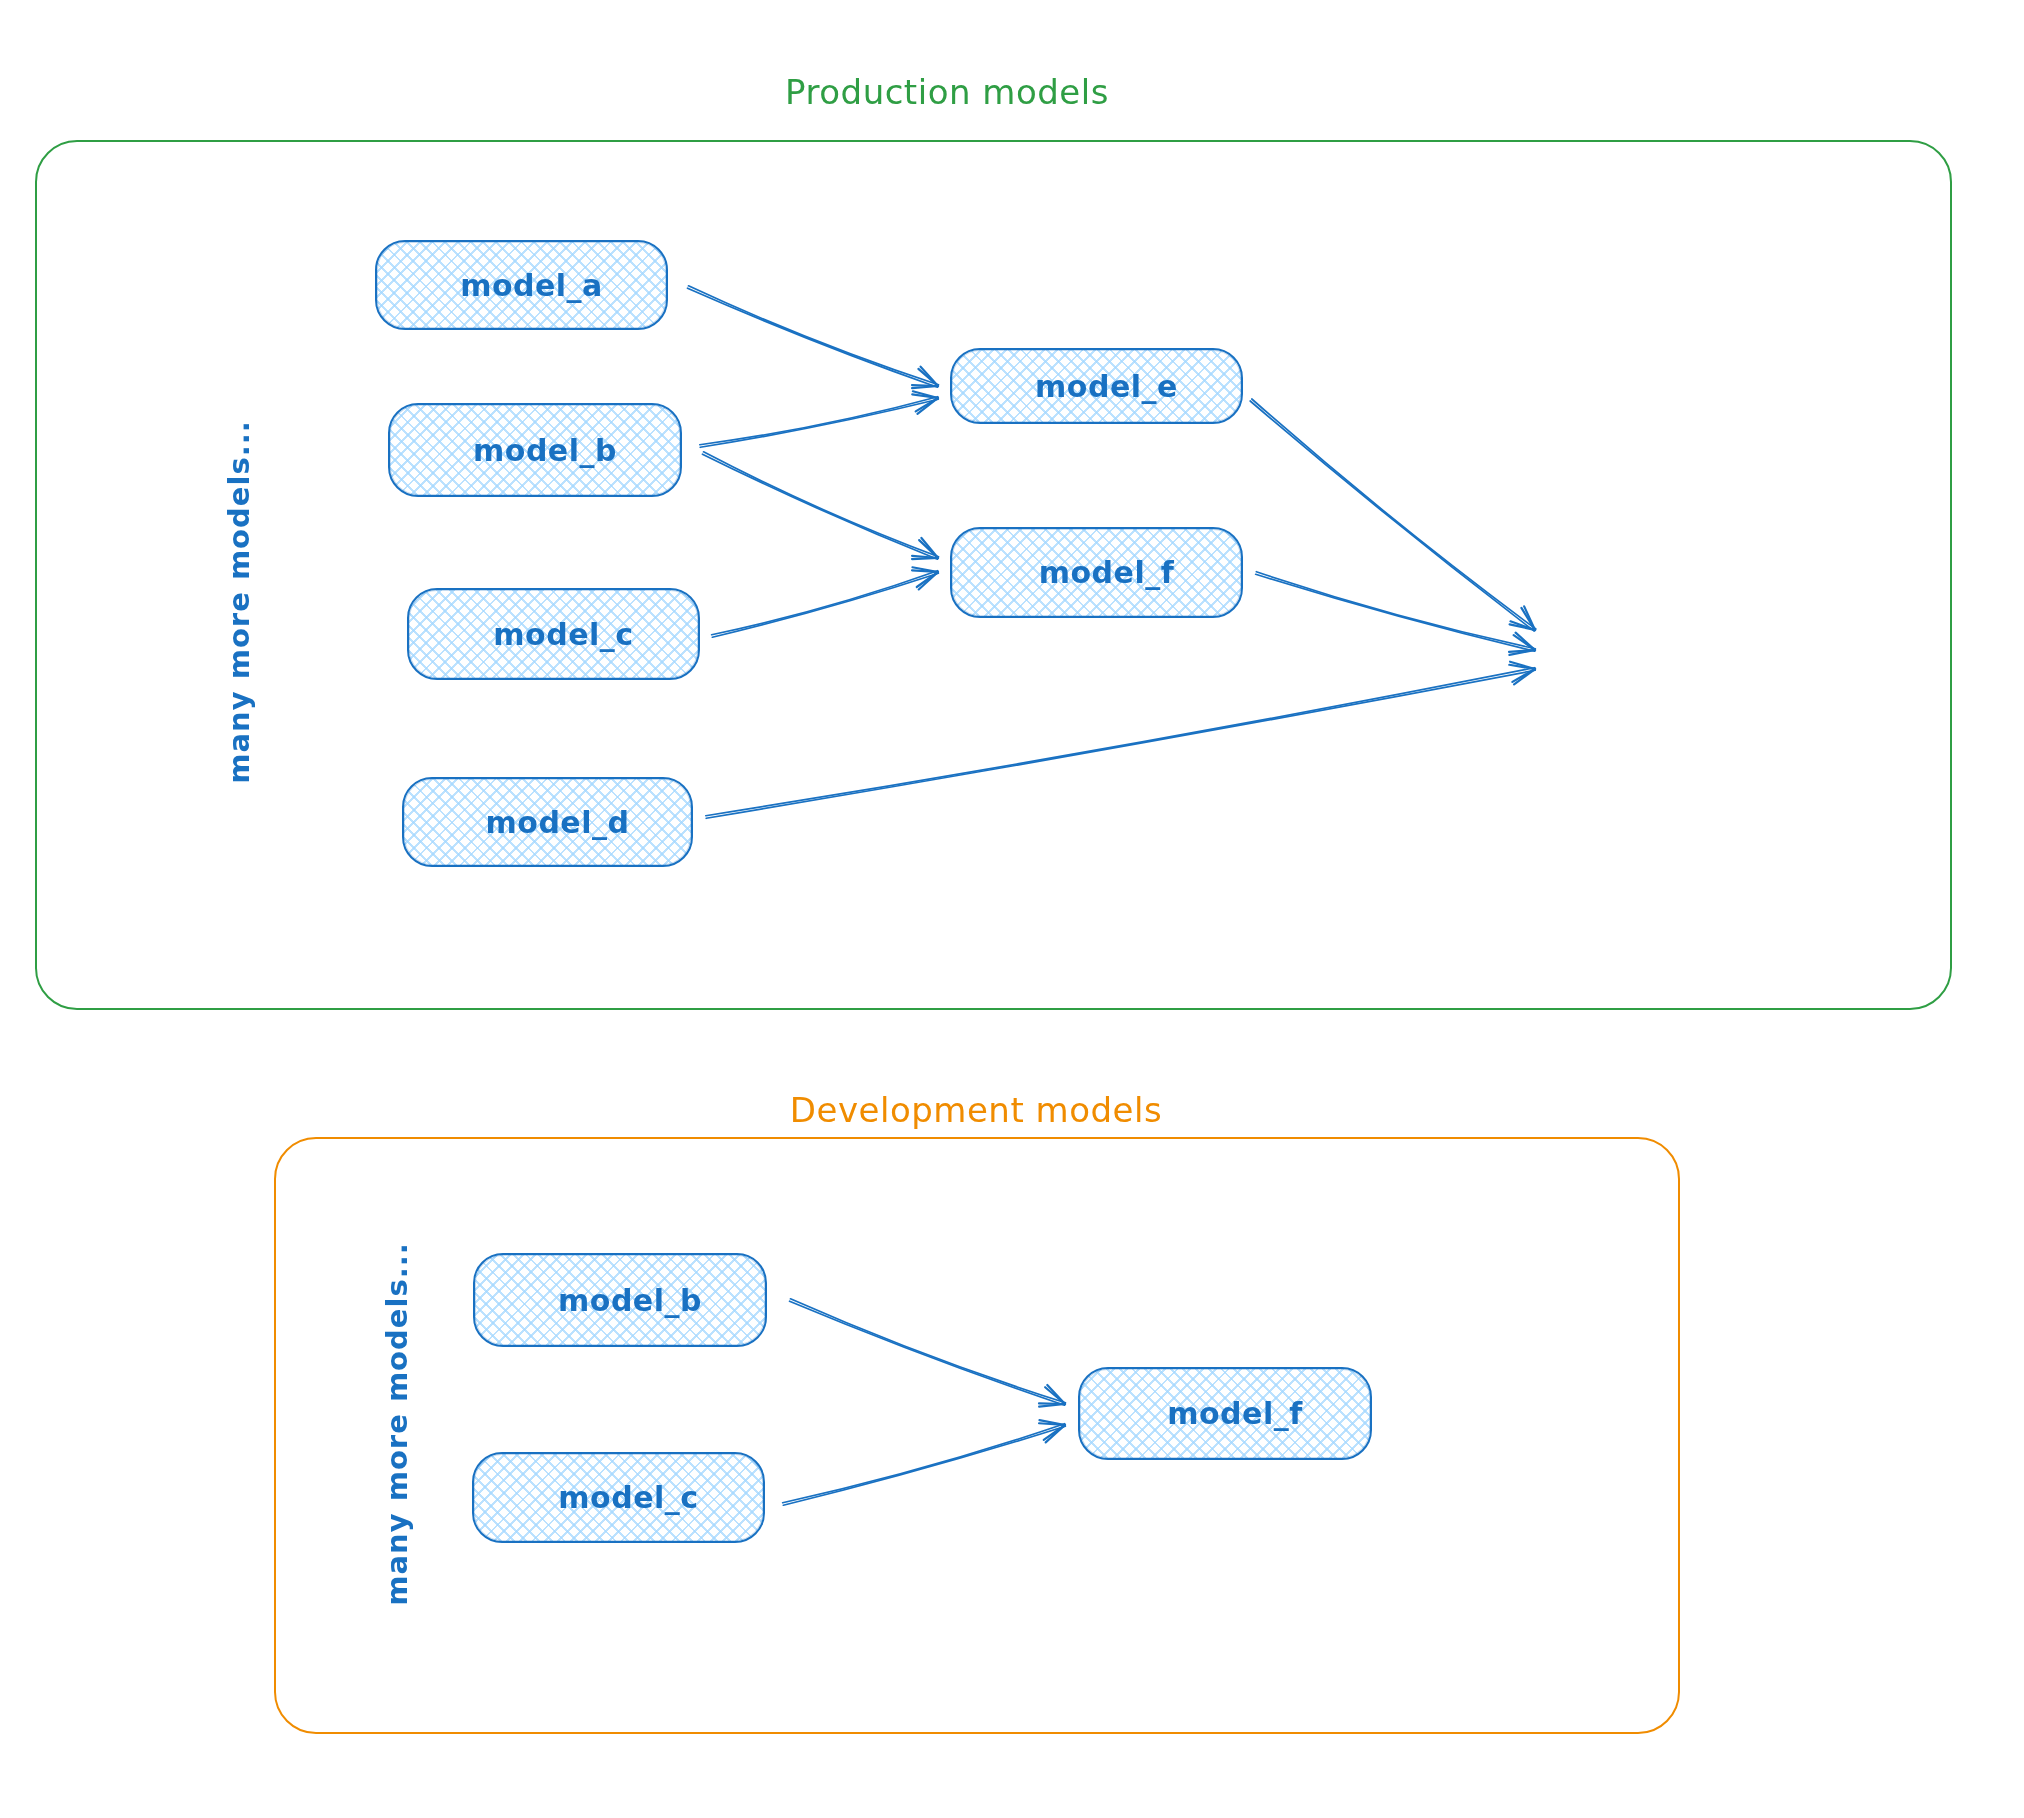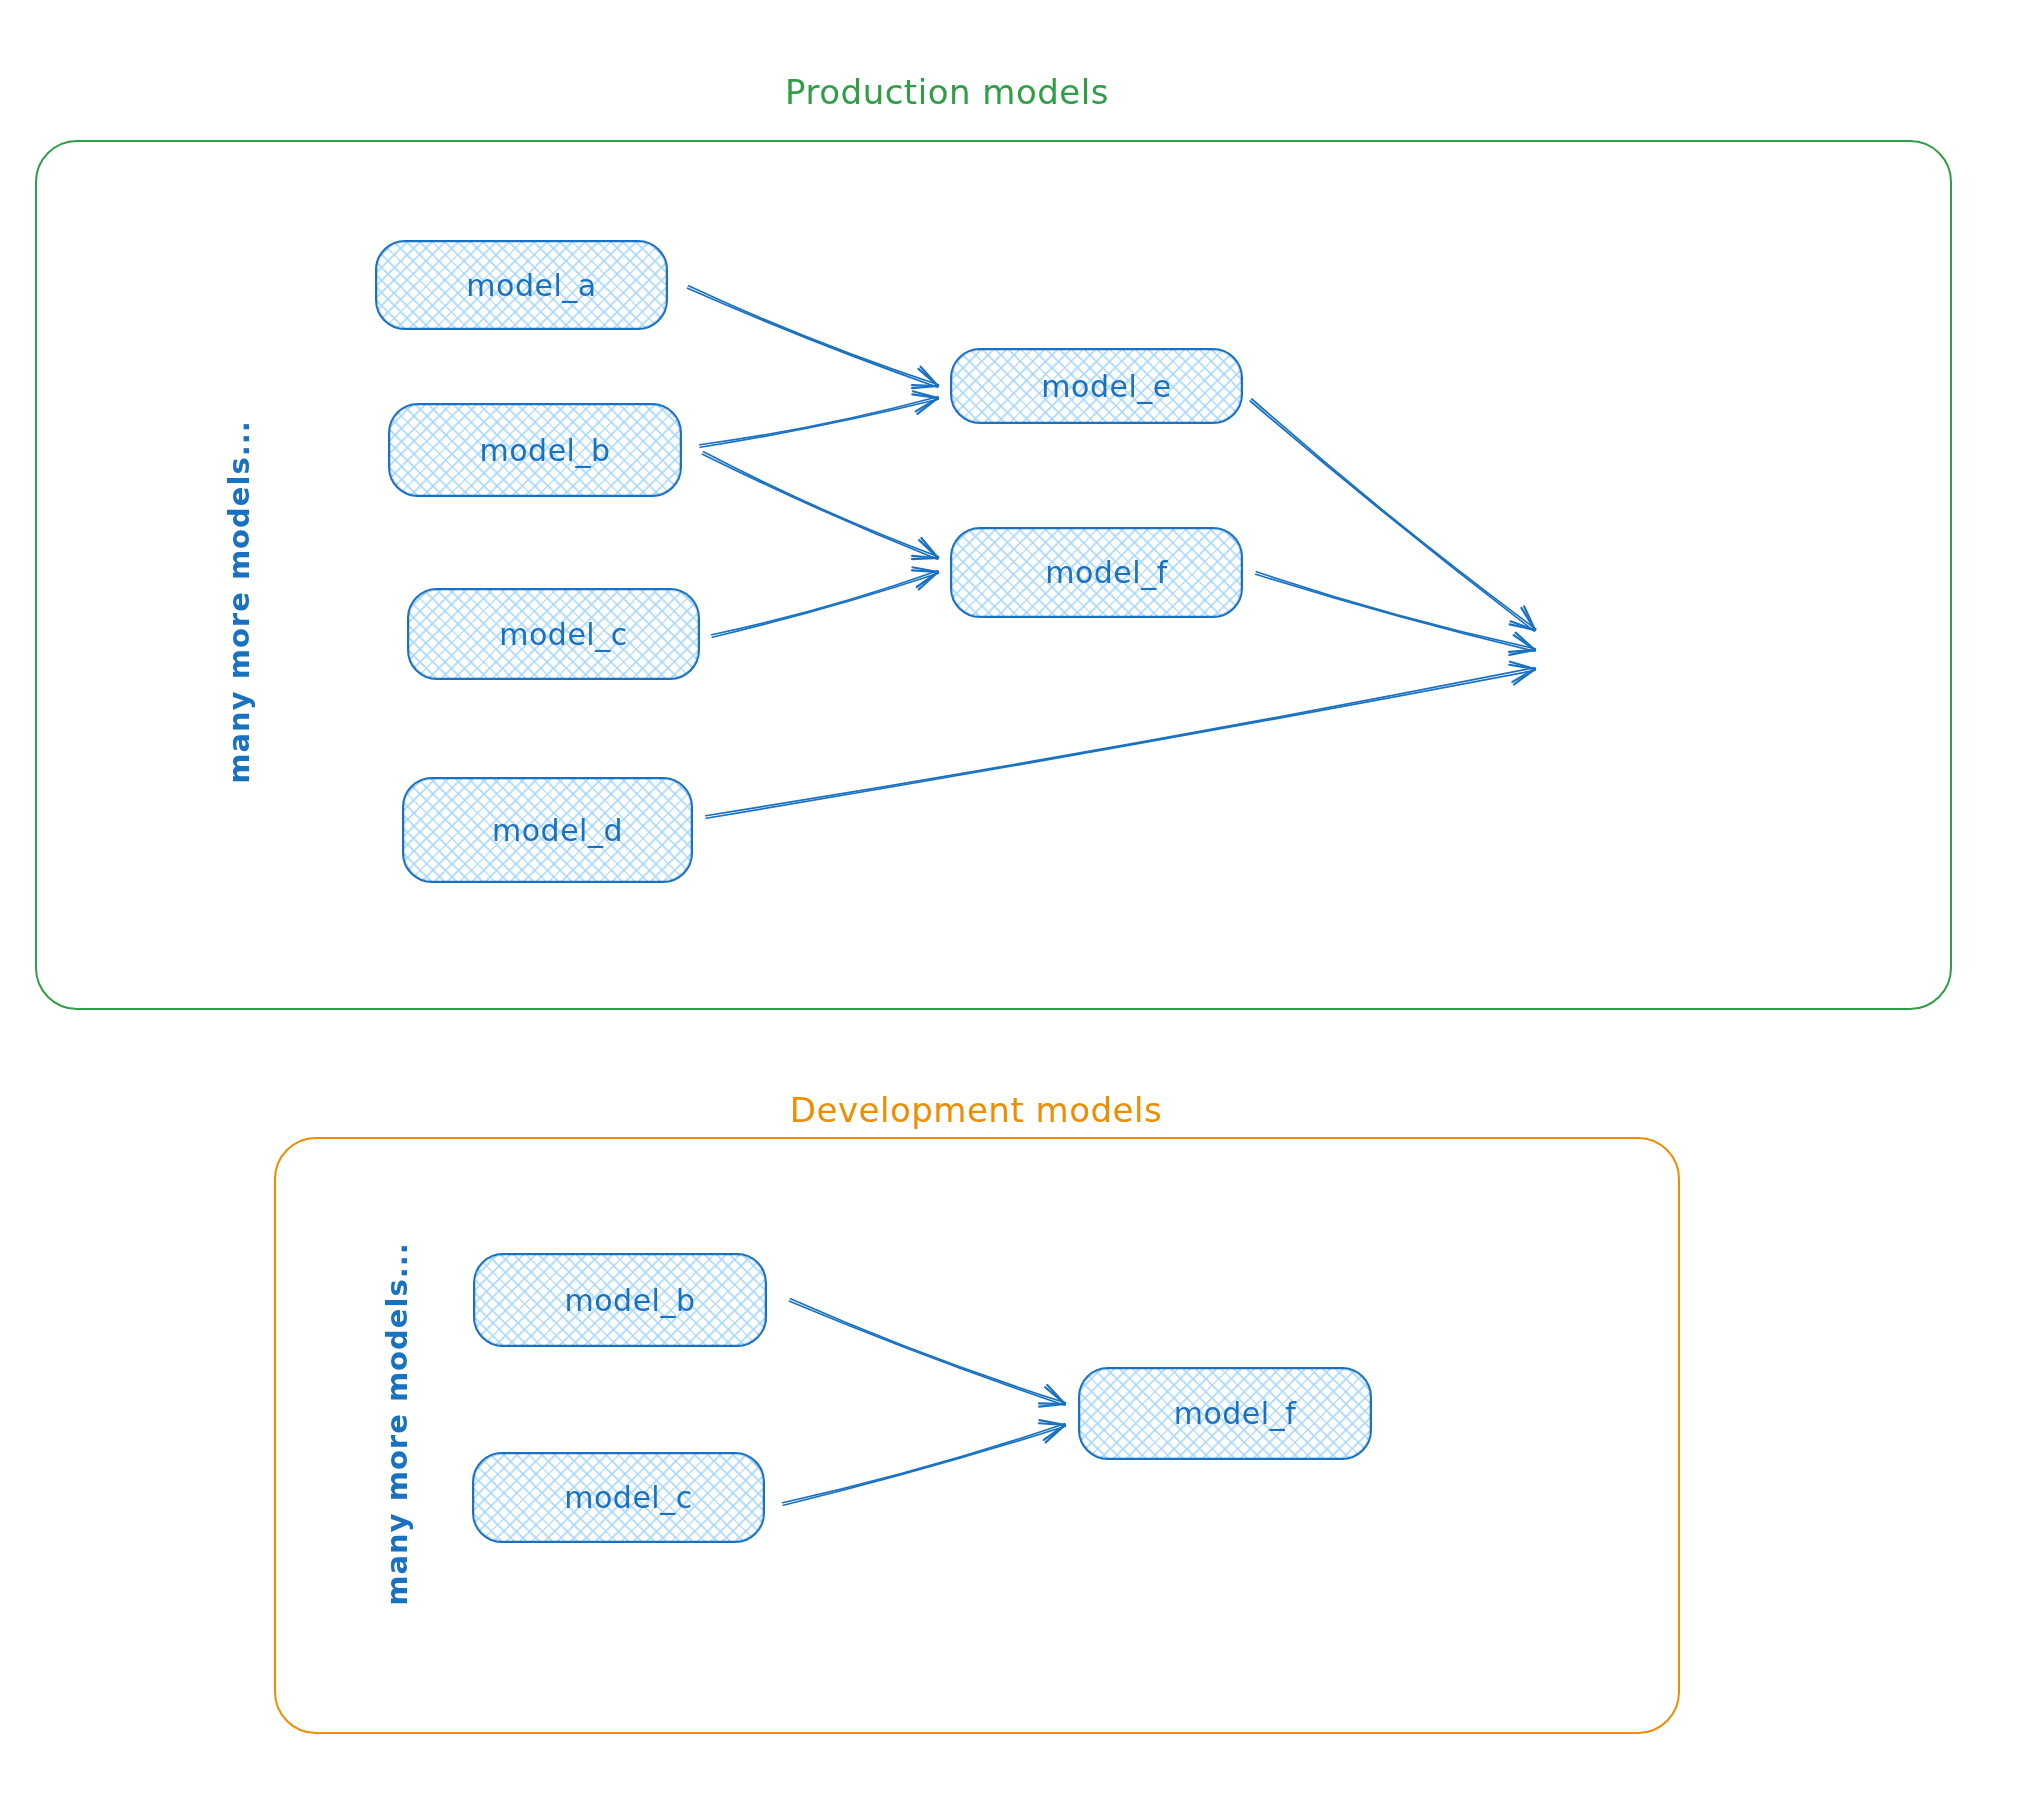--- a/index.html
+++ b/index.html
@@ -52,21 +52,21 @@
     border-radius:30px;
     display:flex;align-items:center;justify-content:center;
     background:
       repeating-linear-gradient(45deg,  rgba(165,216,255,.75) 0 2px, rgba(165,216,255,0) 2px 9px),
       repeating-linear-gradient(-45deg, rgba(165,216,255,.75) 0 2px, rgba(165,216,255,0) 2px 9px),
       #ffffff;
     box-shadow: inset 0 0 0 1px rgba(25,113,194,.25);
   }
   .node-label{
     color:#1971c2;
-    font-size:30px;font-weight:400;letter-spacing:.5px;
+    font-size:30px;font-weight:700;letter-spacing:.5px;
     white-space:nowrap;
     user-select:none;
     margin-left:20px;
   }
   
   #arrow-layer{
     position:absolute;left:0;top:0;width:2024px;height:1818px;
     pointer-events:none;
   }
 </style>
@@ -156,21 +156,21 @@
 
   <div class="node" style="left:375px;top:240px;width:293px;height:90px">
     <span class="node-label">model_a</span>
   </div>
   <div class="node" style="left:388px;top:403px;width:294px;height:94px">
     <span class="node-label">model_b</span>
   </div>
   <div class="node" style="left:407px;top:588px;width:293px;height:92px">
     <span class="node-label">model_c</span>
   </div>
-  <div class="node" style="left:402px;top:777px;width:291px;height:106px">
+  <div class="node" style="left:402px;top:777px;width:291px;height:90px">
     <span class="node-label">model_d</span>
   </div>
   <div class="node" style="left:950px;top:348px;width:293px;height:76px">
     <span class="node-label">model_e</span>
   </div>
   <div class="node" style="left:950px;top:527px;width:293px;height:91px">
     <span class="node-label">model_f</span>
   </div>
 
   <div class="frame frame-orange"></div>

